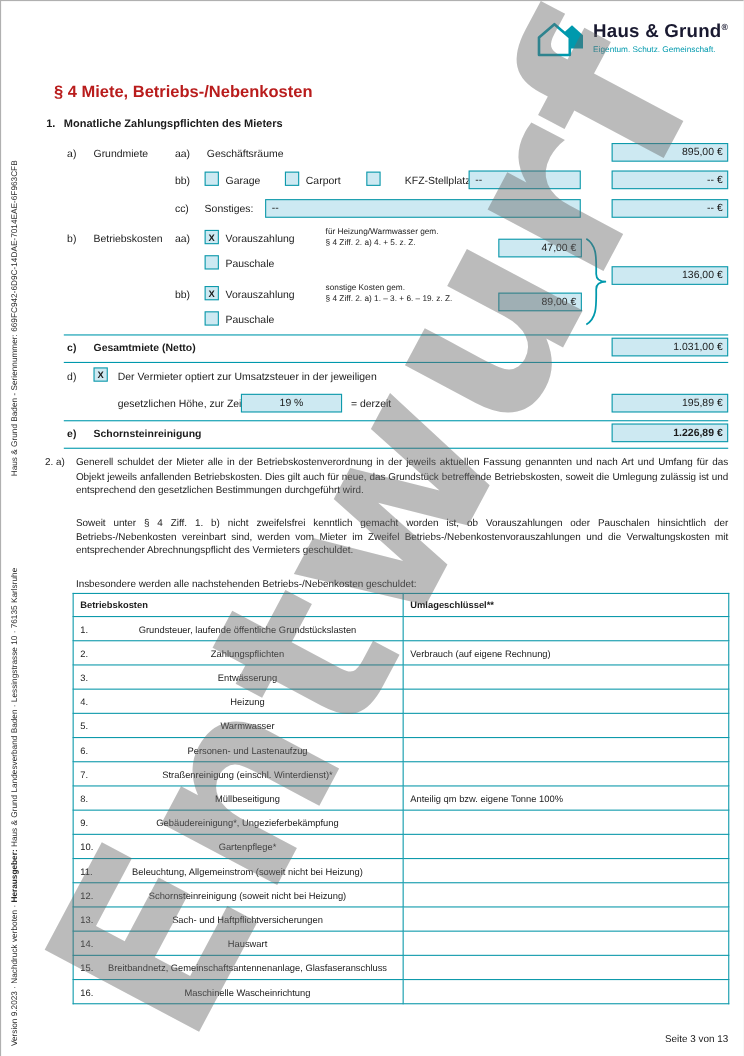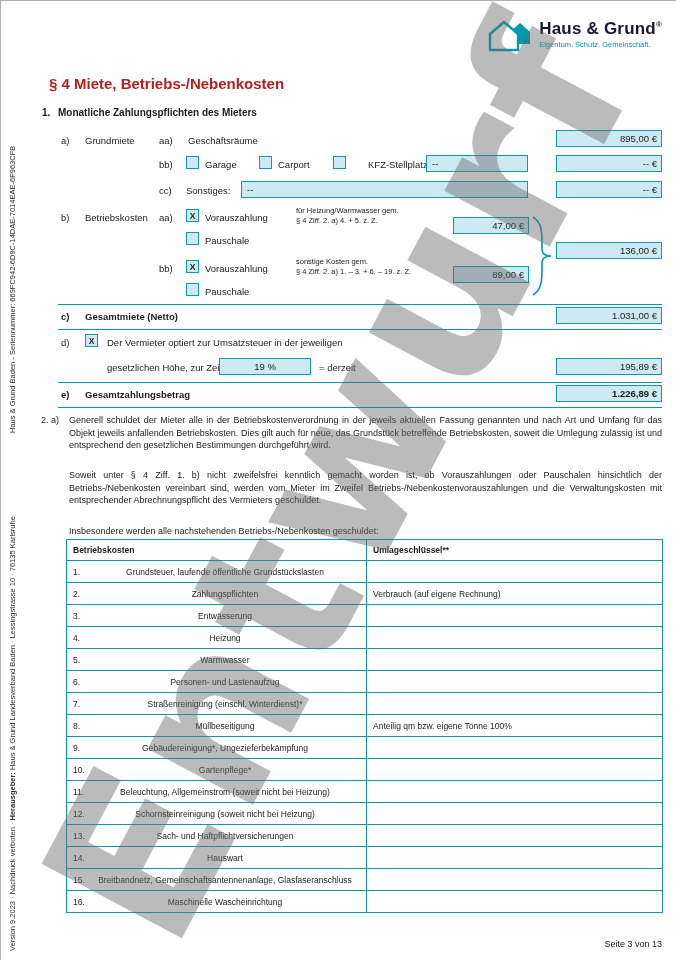--- a/index.html
+++ b/index.html
@@ -119,21 +119,21 @@
     <span class="cb" style="left:44px;top:333px">X</span>
     <span class="t" style="left:66px;top:336px">Der Vermieter optiert zur Umsatzsteuer in der jeweiligen</span>
     <span class="t" style="left:66px;top:361px">gesetzlichen Höhe, zur Zeit</span>
     <div class="field fcenter" style="left:178px;top:357px;width:92px">19 %</div>
     <span class="t" style="left:278px;top:361px">= derzeit</span>
     <div class="field amt" style="left:515px;top:357px">195,89 €</div>
 
     <div class="rule" style="top:381px"></div>
 
     <span class="t b" style="left:20px;top:388px">e)</span>
-    <span class="t b" style="left:44px;top:388px">Gesamtzahlungsbetrag</span>
+    <span class="t b" style="left:44px;top:388px">Schornsteinreinigung</span>
     <div class="field amt" style="left:515px;top:384px;font-weight:bold">1.226,89 €</div>
 
     <div class="rule" style="top:406px"></div>
 
     <span class="t" style="left:0;top:414px;font-size:9px">2. a)</span>
     <div class="para" style="top:413px">Generell schuldet der Mieter alle in der Betriebskostenverordnung in der jeweils aktuellen Fassung genannten und nach Art und Umfang für das Objekt jeweils anfallenden Betriebskosten. Dies gilt auch für neue, das Grundstück betreffende Betriebskosten, soweit die Umlegung zulässig ist und entsprechend den gesetzlichen Bestimmungen durchgeführt wird.</div>
     <div class="para" style="top:468px">Soweit unter § 4 Ziff. 1. b) nicht zweifelsfrei kenntlich gemacht worden ist, ob Vorauszahlungen oder Pauschalen hinsichtlich der Betriebs-/Nebenkosten vereinbart sind, werden vom Mieter im Zweifel Betriebs-/Nebenkostenvorauszahlungen und die Verwaltungskosten mit entsprechender Abrechnungspflicht des Vermieters geschuldet.</div>
     <div class="para" style="top:524px">Insbesondere werden alle nachstehenden Betriebs-/Nebenkosten geschuldet:</div>
 
     <table class="bk">

